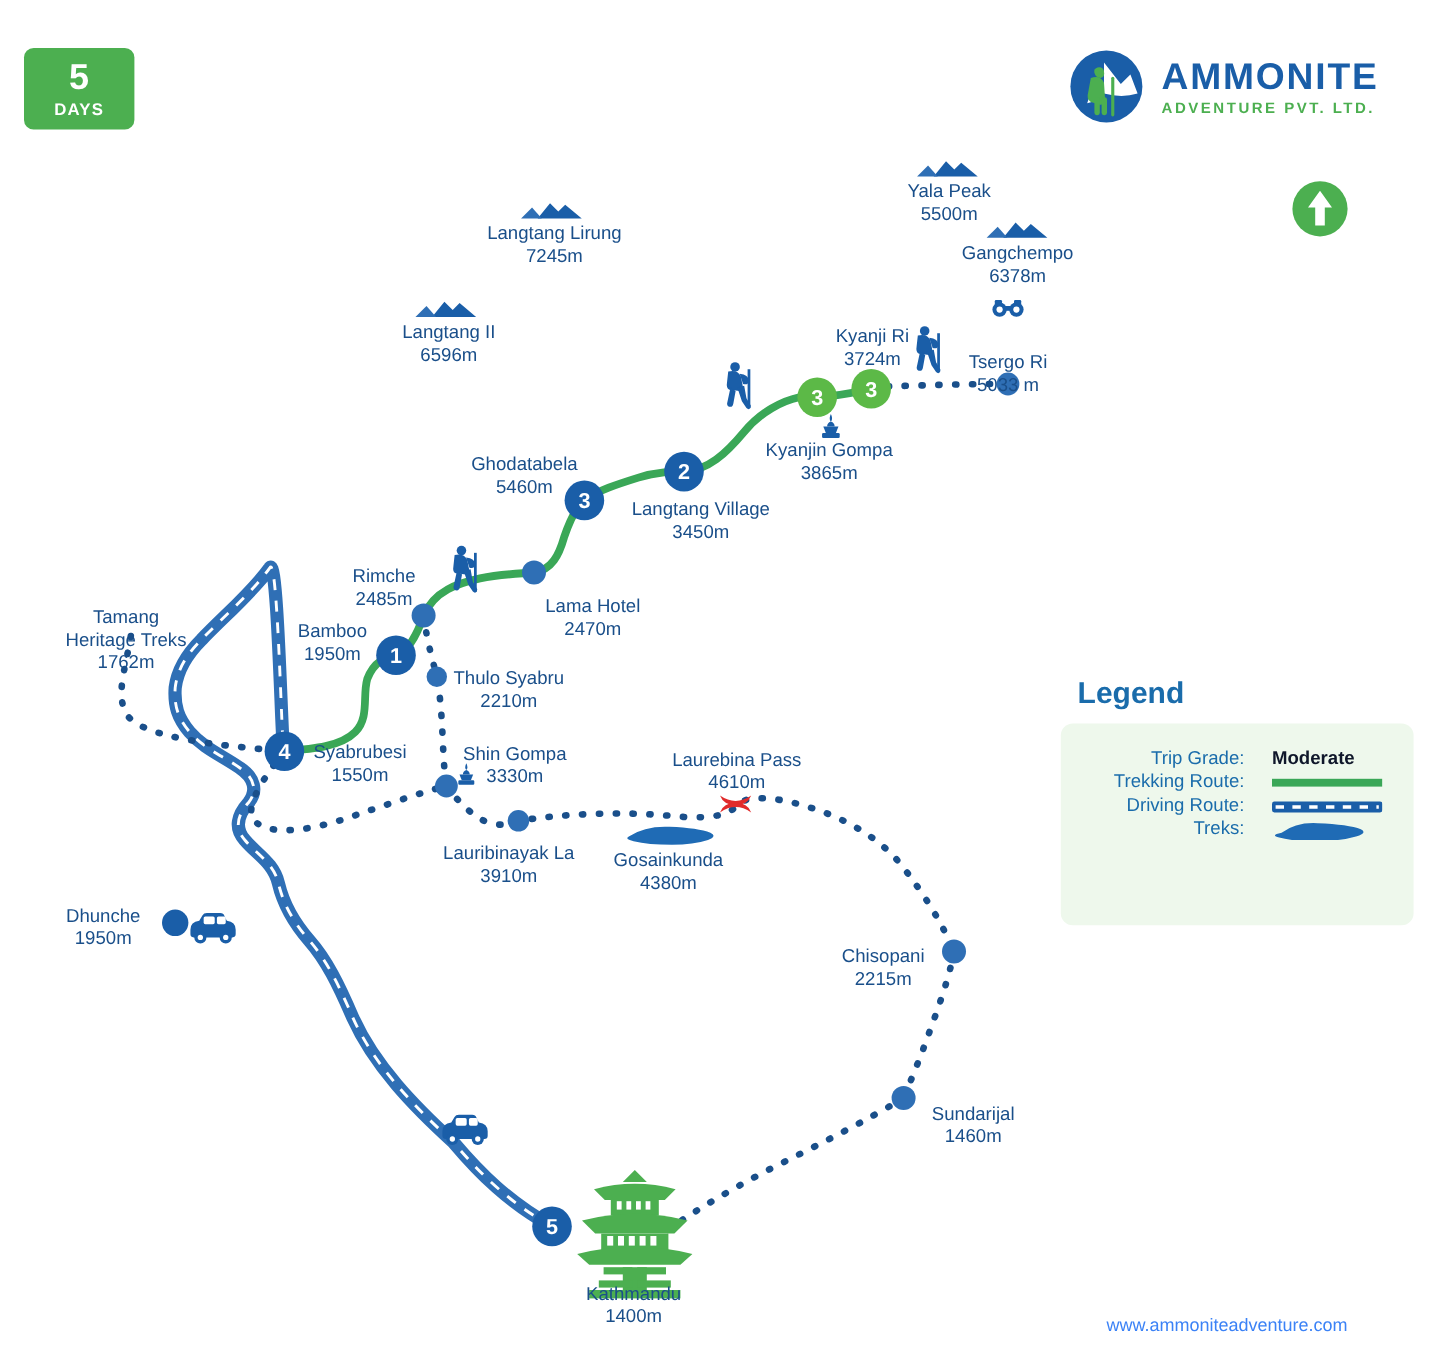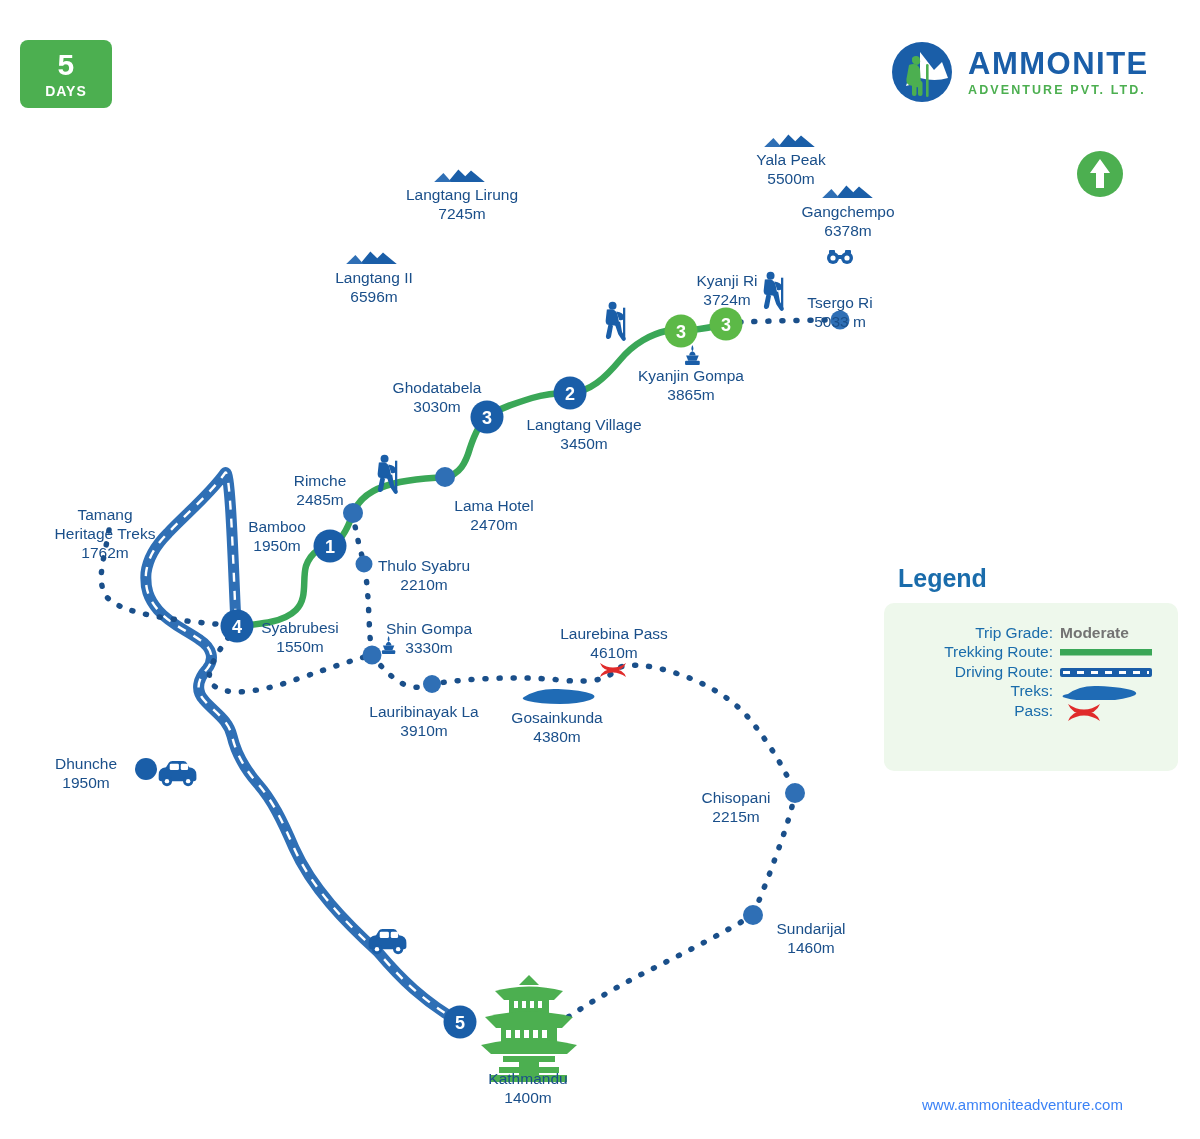--- a/index.html
+++ b/index.html
@@ -51,24 +51,24 @@
     font-size: 25px; font-weight: 700; color: #1a6cab;
   }
   .legend-box {
     position: absolute; left: 884px; top: 603px;
     width: 294px; height: 168px;
     background: #eef8ec; border-radius: 10px;
   }
   .legend-rows { position: absolute; left: 884px; top: 623px; width: 294px; }
   .legend-row { display: flex; align-items: center; height: 19.5px; }
   .legend-lbl {
-    width: 176px; text-align: right; padding-right: 7px;
+    width: 176px; text-align: right; padding-right: 23px;
     font-size: 15.5px; color: #1a6cab; white-space: nowrap;
   }
-  .legend-val { font-size: 15.5px; color: #737373; font-weight: 700; display: flex; align-items: center; }
+  .legend-val { font-size: 15.5px; color: #0f172a; font-weight: 700; display: flex; align-items: center; }
 
   .site-url {
     position: absolute; left: 922px; top: 1096px;
     font-size: 15px; color: #3b82f6;
   }
 </style>
 </head>
 <body>
 
 <div id="root">
@@ -332,21 +332,21 @@
 1400m</div>
       <div class="map-label" style="left: 150px; top: 619px; width: 300px;">Syabrubesi
 1550m</div>
       <div class="map-label" style="left: 127px; top: 518px; width: 300px;">Bamboo
 1950m</div>
       <div class="map-label" style="left: 170px; top: 472px; width: 300px;">Rimche
 2485m</div>
       <div class="map-label" style="left: 344px; top: 497px; width: 300px;">Lama Hotel
 2470m</div>
       <div class="map-label" style="left: 287px; top: 379px; width: 300px;">Ghodatabela
-3030m</div>
+5460m</div>
       <div class="map-label" style="left: 434px; top: 416px; width: 300px;">Langtang Village
 3450m</div>
       <div class="map-label" style="left: 541px; top: 367px; width: 300px;">Kyanjin Gompa
 3865m</div>
       <div class="map-label" style="left: 274px; top: 557px; width: 300px;">Thulo Syabru
 2210m</div>
       <div class="map-label" style="left: 279px; top: 620px; width: 300px;">Shin Gompa
 3330m</div>
       <div class="map-label" style="left: 274px; top: 703px; width: 300px;">Lauribinayak La
 3910m</div>
@@ -390,25 +390,16 @@
         </div>
       </div>
       <div class="legend-row">
         <div class="legend-lbl">Treks:</div>
         <div class="legend-val">
           <svg width="92" height="18">
             <path d="M8 12 q12 -9 30 -8 q26 1 36 5 q6 3 -4 6 q-14 4 -32 4 q-22 0 -32 -3 q-8 -2 2 -4 z" fill="#1f6bb5"></path>
           </svg>
         </div>
       </div>
-      <div class="legend-row">
-        <div class="legend-lbl">Pass:</div>
-        <div class="legend-val">
-          <svg width="92" height="26">
-            <path d="M8 6 q16 11 32 0 q-4 10 -16 10 q-12 0 -16 -10 z" fill="#e02b2b"></path>
-            <path d="M8 23 q16 -11 32 0 q-4 -10 -16 -10 q-12 0 -16 10 z" fill="#e02b2b"></path>
-          </svg>
-        </div>
-      </div>
     </div>
 
   <div class="site-url">www.ammoniteadventure.com</div>
 </div>
 
 </body></html>

